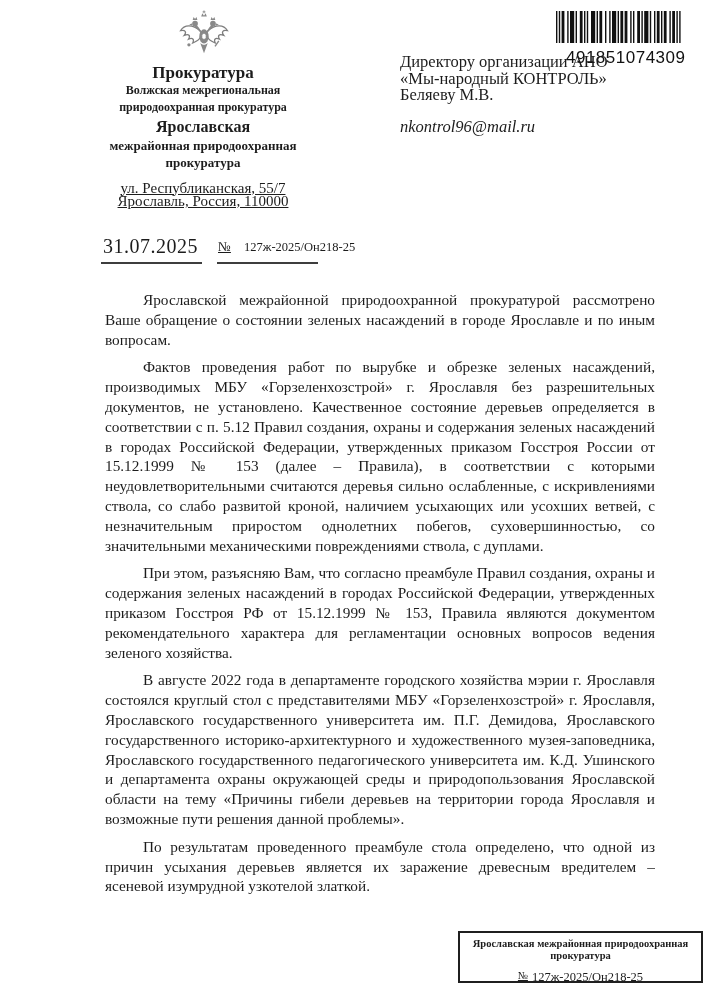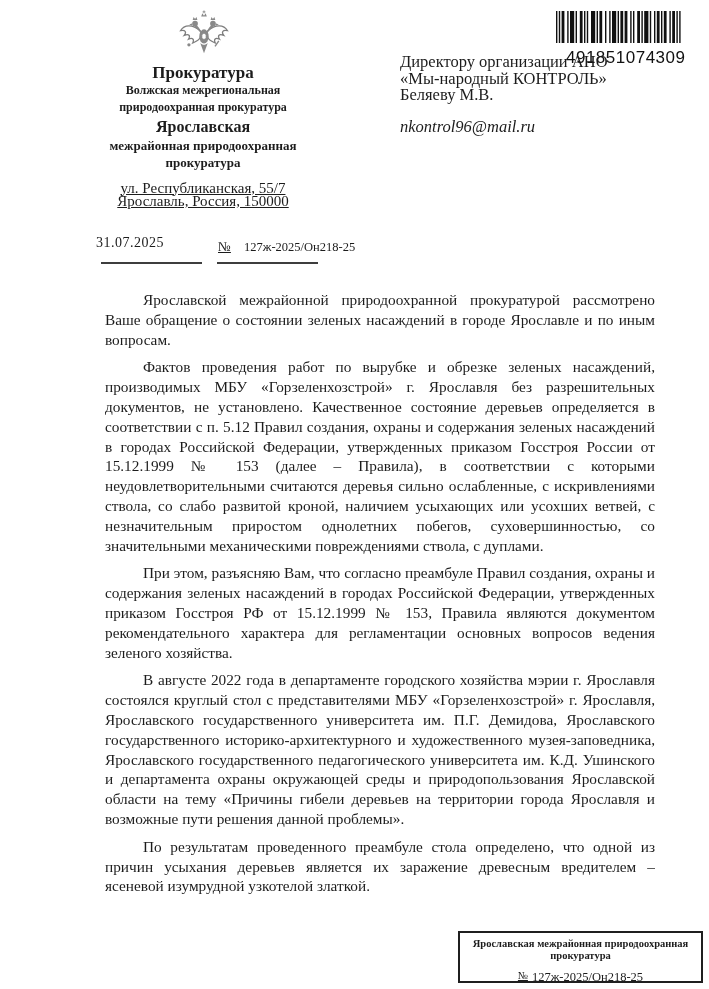--- a/index.html
+++ b/index.html
@@ -16,21 +16,21 @@
   .emblem { position: absolute; left: 175px; top: 10px; width: 58px; height: 49px; }
   .letterhead {
     position: absolute; left: 78px; top: 64px; width: 250px;
     text-align: center; line-height: 17px;
   }
   .lh-org-a { font-weight: bold; font-size: 17px; line-height: 17.5px; }
   .lh-org-b { font-weight: bold; font-size: 12px; line-height: 17px; }
   .lh-title-big { font-weight: bold; font-size: 16px; line-height: 21px; }
   .lh-title-rest { font-weight: bold; font-size: 13px; line-height: 17px; }
   .lh-address { font-size: 15px; line-height: 13.5px; margin-top: 11px; text-decoration: underline; }
-  .date-line { position: absolute; left: 96px; top: 235px; font-size: 14px; letter-spacing: 0.5px; }
+  .date-line { position: absolute; left: 103px; top: 235px; font-size: 20px; letter-spacing: 0.5px; }
   .no-sign-head { position: absolute; left: 218px; top: 239px; font-size: 13.5px; text-decoration: underline; }
   .doc-number-head { position: absolute; left: 244px; top: 240px; font-size: 12.5px; }
   .rule { position: absolute; top: 262px; height: 2px; background: #3d3d3d; }
   .rule-1 { left: 101px; width: 101px; }
   .rule-2 { left: 217px; width: 101px; }
   
   .barcode { position: absolute; left: 556px; top: 11px; width: 126px; text-align: center; }
   .barcode-nums {
     display: flex; justify-content: space-between; padding: 1px 6px 0 10px;
     font-family: "Liberation Sans", "DejaVu Sans", sans-serif;
@@ -90,21 +90,21 @@
 
   <div class="letterhead">
     <div class="lh-org-a">Прокуратура</div>
     <div class="lh-org-b">Волжская межрегиональная</div>
     <div class="lh-org-b">природоохранная прокуратура</div>
     <div class="lh-title-big">Ярославская</div>
     <div class="lh-title-rest">межрайонная природоохранная</div>
     <div class="lh-title-rest">прокуратура</div>
     <div class="lh-address">
       <div>ул. Республиканская, 55/7</div>
-      <div>Ярославль, Россия, 150000</div>
+      <div>Ярославль, Россия, 110000</div>
     </div>
   </div>
 
   <div class="date-line">31.07.2025</div>
   <div class="no-sign-head">№</div>
   <div class="doc-number-head">127ж-2025/Он218-25</div>
   <div class="rule rule-1"></div>
   <div class="rule rule-2"></div>
 
   <div class="barcode">

